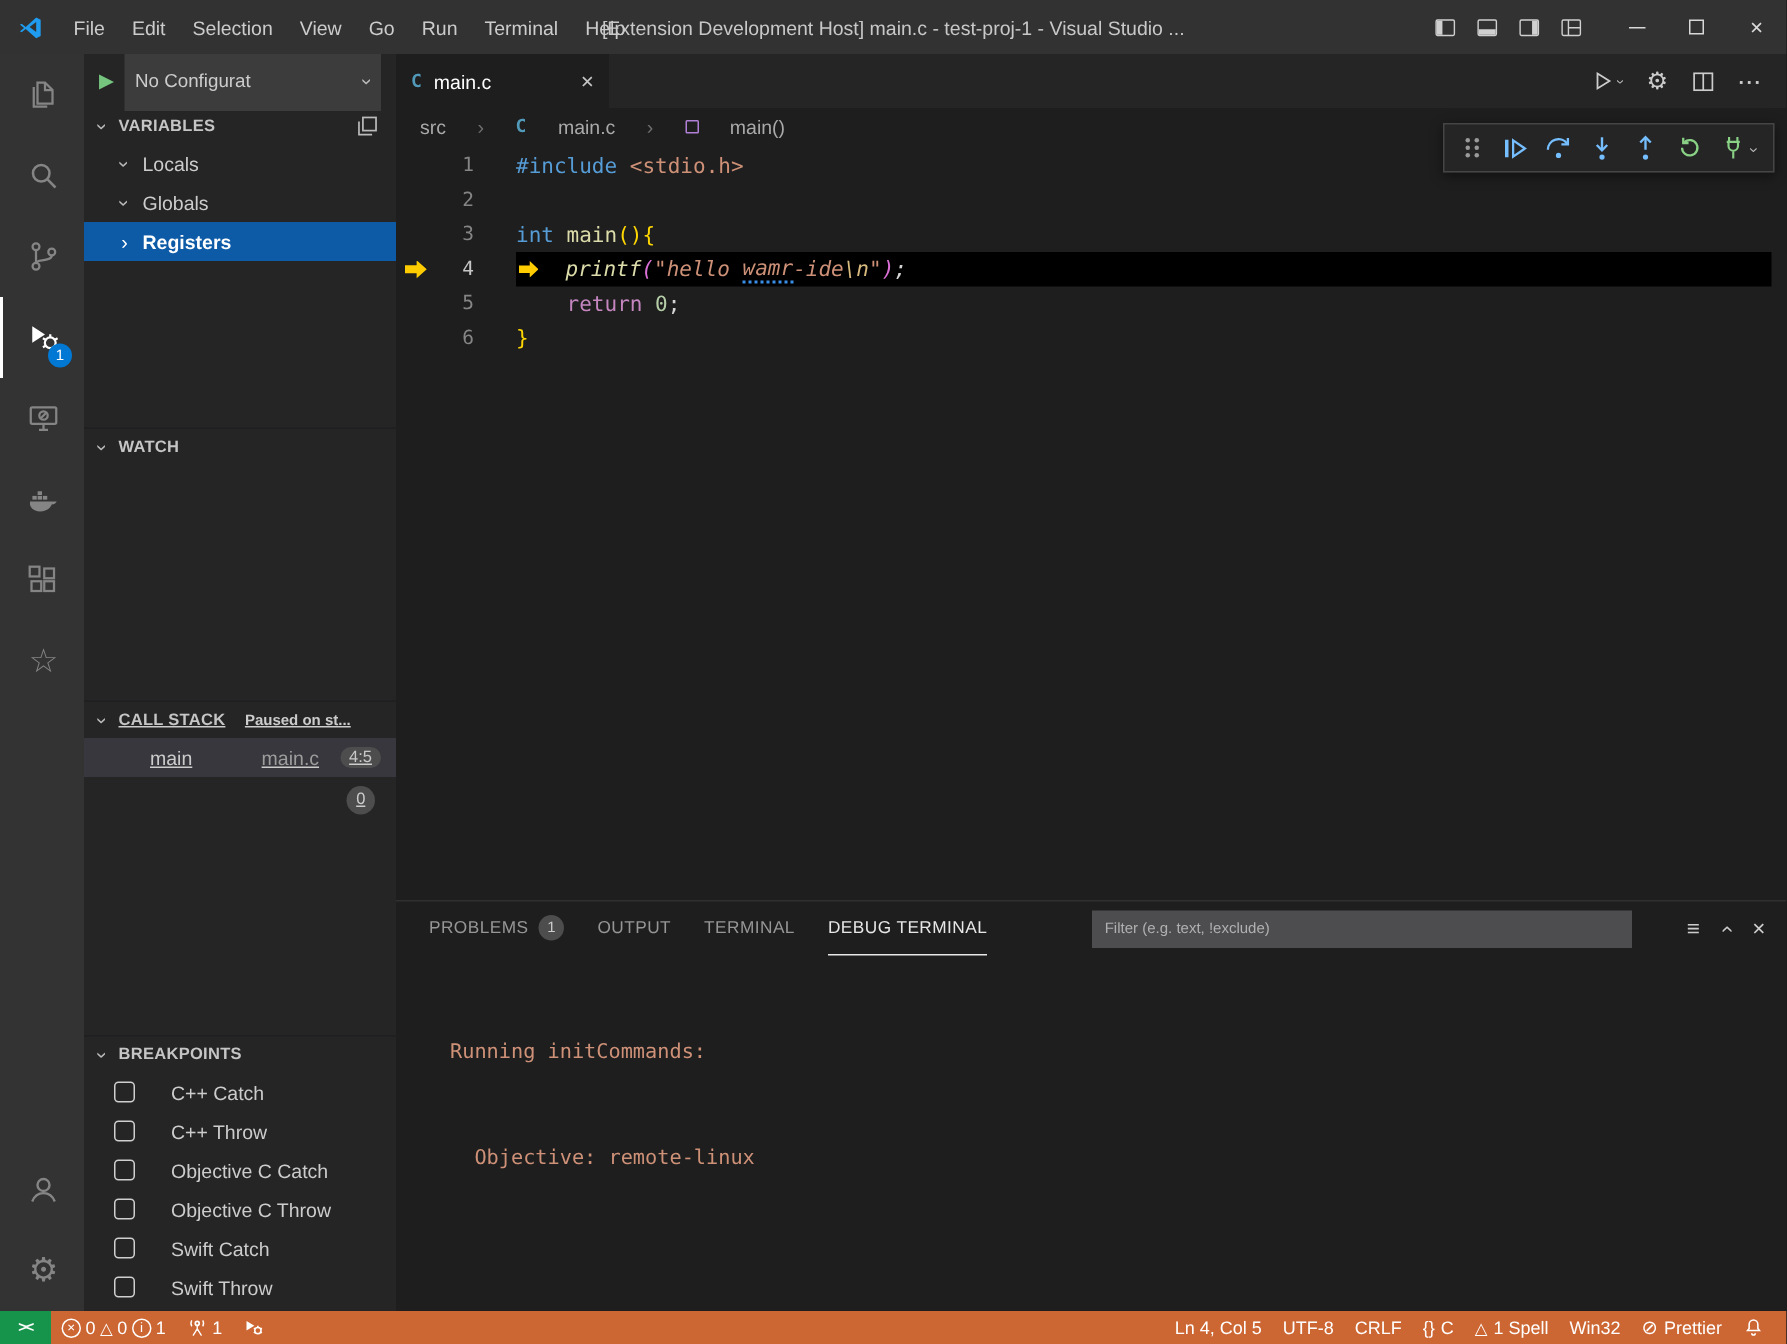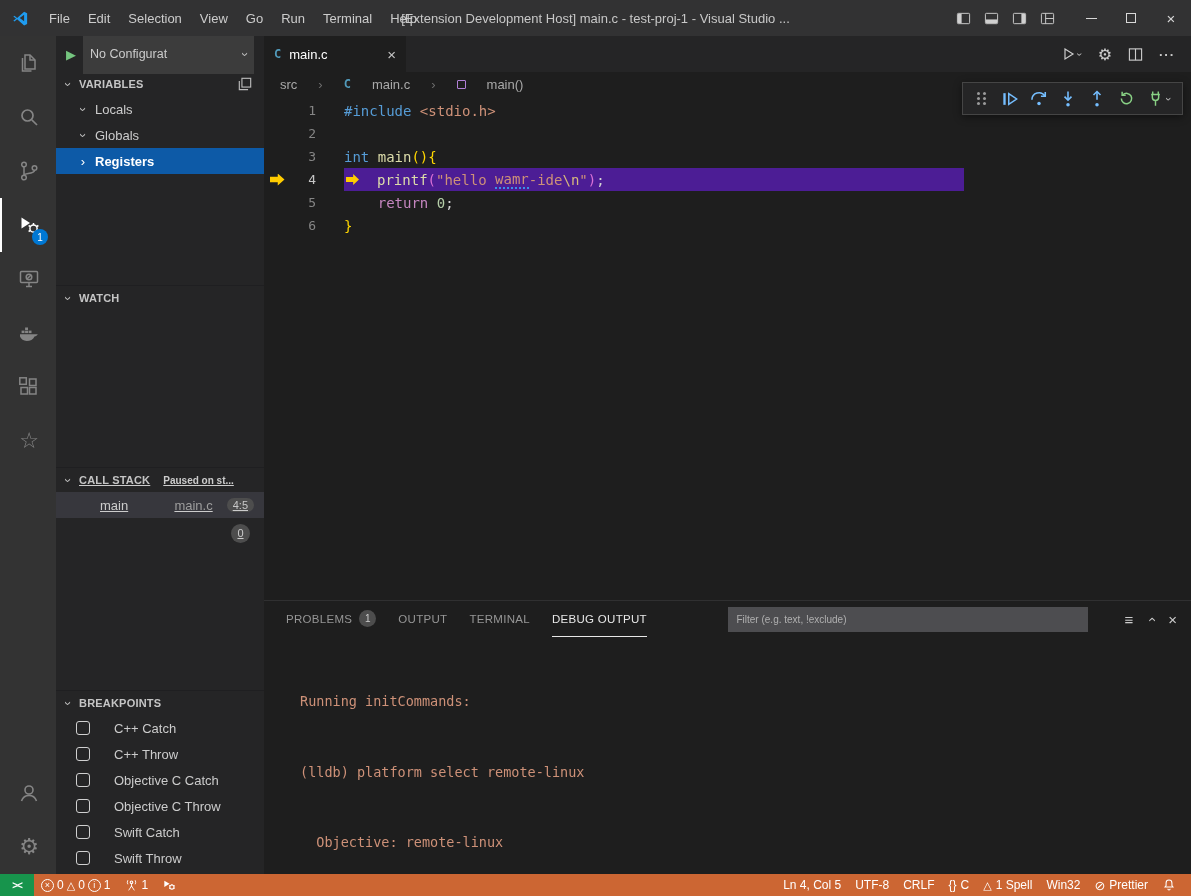--- a/index.html
+++ b/index.html
@@ -72,21 +72,21 @@
   .breadcrumbs { height:24px; display:flex; align-items:center; gap:21px; padding-left:16px; color:#a9a9a9; font-size:13px; flex:none; }
   .breadcrumbs .bsep { color:#6e6e6e; font-size:13px; }
   .sym-cube { width:9px; height:9px; border:1.5px solid #b180d7; transform:rotate(0deg); display:inline-block; border-radius:1px; }
   .code-area { flex:1; padding-top:3px; overflow:hidden; }
   .code-line { height:23px; display:flex; align-items:center; font-family:"DejaVu Sans Mono",monospace; font-size:14px; color:#d4d4d4; }
   .glyph-margin { width:26px; display:flex; align-items:center; justify-content:center; flex:none; }
   .lnum { width:26px; text-align:right; color:#858585; font-size:13px; margin-right:28px; flex:none; }
   .code-line.current .lnum { color:#c6c6c6; }
   .ltext { white-space:pre; display:inline-flex; align-items:center; height:23px; }
   .ltext span { white-space:pre; }
-  .exec { background:#4c1d95; width:620px; }
+  .exec { background:#000000; width:837px;font-style:italic; }
   .arrow-shape { display:inline-block; width:15px; height:12px; background:#ffcc00; clip-path:polygon(0 28%,55% 28%,55% 0,100% 50%,55% 100%,55% 72%,0 72%); }
   .inline-arrow { width:33px; display:inline-flex; align-items:center; padding-left:2px; }
   .inline-arrow .arrow-shape { width:13px; height:11px; }
   .tk-blue{color:#569cd6}.tk-orange{color:#ce9178}.tk-yellow{color:#dcdcaa}.tk-gold{color:#ffd700}
   .tk-pink{color:#da70d6}.tk-purple{color:#c586c0}.tk-num{color:#b5cea8}.tk-plain{color:#d4d4d4}.tk-tan{color:#d7ba7d}
   .squiggle { border-bottom:2px dotted #3b8eea; }
   
   .debug-toolbar { position:absolute; top:46px; right:8px; height:33px; background:#252526; border:1px solid #454545; box-shadow:0 2px 8px rgba(0,0,0,.45); display:flex; align-items:center; padding:0 5px; gap:3px; z-index:5; }
   .dt-btn { width:26px; height:26px; display:flex; align-items:center; justify-content:center; }
   .gripper-dots { position:relative; width:9px; height:14px; }
@@ -480,32 +480,31 @@
           <span>PROBLEMS</span>
           <span class="pbadge">1</span>
         </span>
         <span class="ptab">
             <span>OUTPUT</span>
           </span>
         <span class="ptab">
             <span>TERMINAL</span>
           </span>
         <span class="ptab active">
-            <span>DEBUG OUTPUT</span>
+            <span>DEBUG TERMINAL</span>
           </span>
         <input class="filter-input" type="text" placeholder="Filter (e.g. text, !exclude)" style="">
         <span class="panel-icons">
           <span class="pi">≡</span>
           <span class="pi"><span class="chev-up">›</span></span>
           <span class="pi">×</span>
         </span>
       </div>
       <div class="console-body">
         <div>Running initCommands:</div>
-        <div>(lldb) platform select remote-linux</div>
         <div>  Objective: remote-linux</div>
         
         
         
       </div>
 
     </div>
   </div>
 </div>
 

